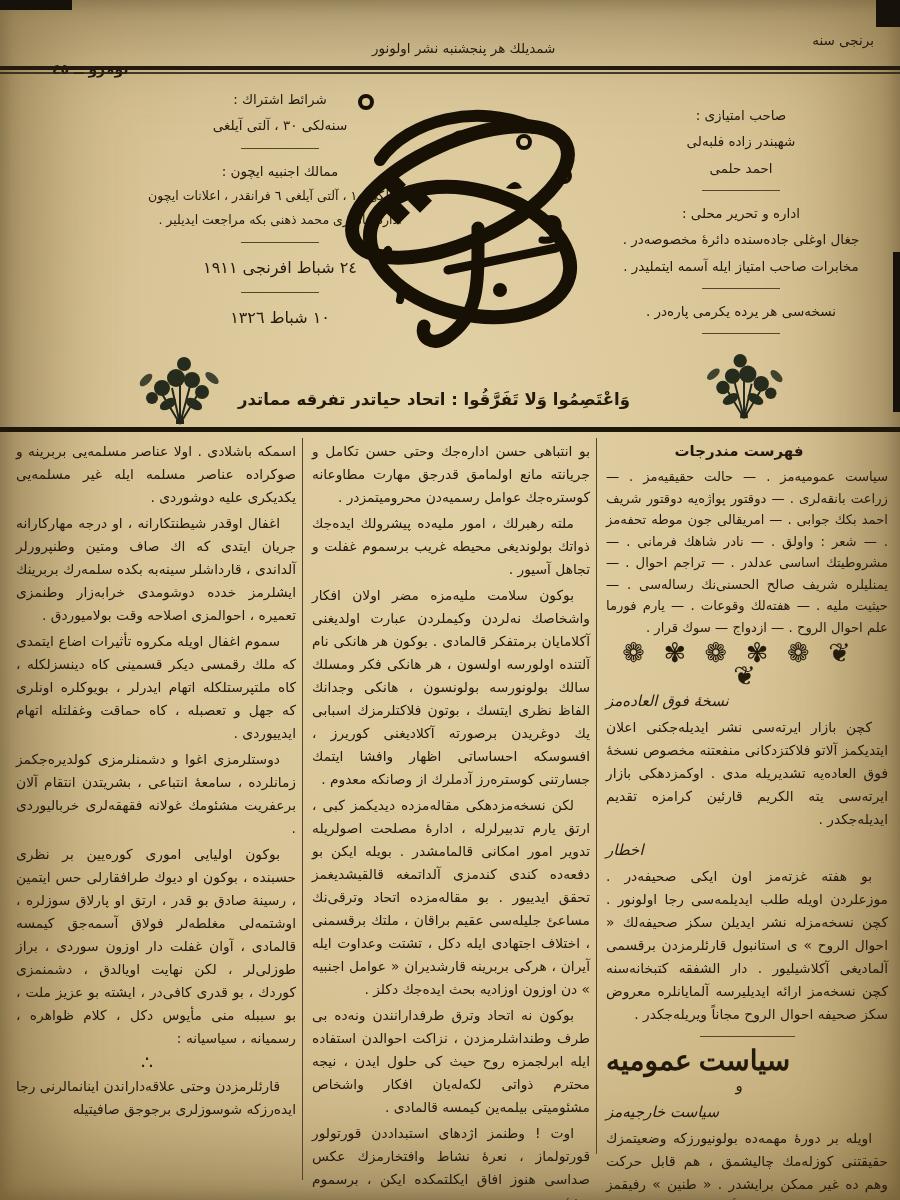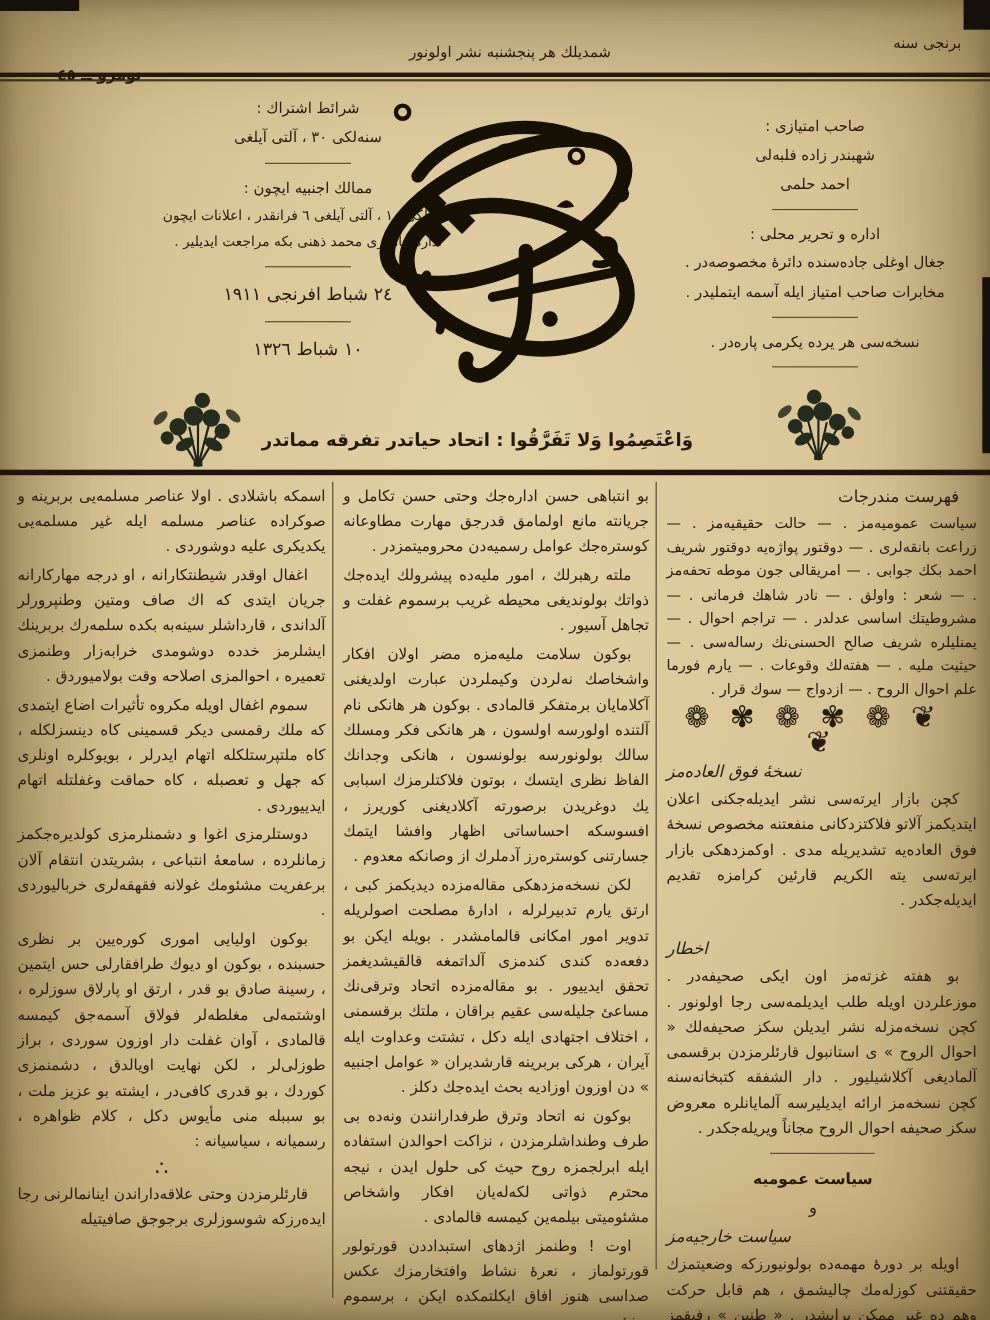--- a/index.html
+++ b/index.html
@@ -23,22 +23,22 @@
   .date-line{font-size:16px;letter-spacing:1px;}
   
   .masthead{position:absolute;}
   .flower{position:absolute;}
   .motto{position:absolute;text-align:center;font-size:16.5px;font-weight:bold;letter-spacing:.5px;white-space:nowrap;}
   
   .vrule{position:absolute;width:1px;background:#51402a;}
   .col{position:absolute;top:440px;text-align:justify;font-size:13.8px;line-height:23px;}
   .col p{margin:0 0 3px;text-indent:16px;}
   .col p.cont{text-indent:0;}
-  .c-head{text-align:right;font-weight:normal;font-size:15px;margin:2px 0 6px;text-indent:0;}
-  .c-head-big{text-align:center;font-weight:bold;font-size:14px;margin:10px 0 2px;text-indent:0;}
+  .c-head{text-align:center;font-weight:bold;font-size:15px;margin:2px 0 6px;text-indent:0;}
+  .c-head-big{text-align:left;font-weight:bold;font-size:28px;margin:10px 0 2px;text-indent:0;font-family:Liberation Serif, serif;}
   .c-head-mid{text-align:left;font-size:15px;margin:0 0 4px;text-indent:0;font-style:italic;}
   .c-and{text-align:center;font-size:15px;margin:2px 0;text-indent:0;}
   .ornament-row{text-align:center;font-size:27px;letter-spacing:5px;margin:8px 0 10px;color:#251c0e;text-indent:0;}
   .cdiv{width:95px;border-top:1px solid #55432a;margin:10px auto 12px;}
   .dots-sep{text-align:center;font-size:19px;line-height:1;margin:8px 0;text-indent:0;letter-spacing:2px;}
 </style>
 </head>
 <body>
 
 <div class="page">
@@ -147,21 +147,21 @@
 
   <div class="vrule" style="left:302px;top:438px;height:742px;"></div>
   <div class="vrule" style="left:596px;top:438px;height:716px;"></div>
 
   <div class="col" style="right:12px;width:282px;">
     <p class="c-head">فهرست مندرجات</p>
     <p class="cont" style="font-size:13.2px;line-height:21.5px;">سياست عموميه‌مز . — حالت حقيقيه‌مز . — زراعت بانقه‌لرى . — دوقتور پواژه‌يه دوقتور شريف احمد بكك جوابى . — امريقالى جون موطه تحفه‌مز . — شعر : واولق . — نادر شاهك فرمانى . — مشروطيتك اساسى عدلدر . — تراجم احوال . — يمنليلره شريف صالح الحسنى‌نك رساله‌سى . — حيثيت مليه . — هفته‌لك وقوعات . — يارم فورما علم احوال الروح . — ازدواج — سوك قرار .</p>
     <p class="ornament-row">❦ ❁ ✾ ❁ ✾ ❁ ❦</p>
     <p class="c-head-mid">نسخهٔ فوق العاده‌مز</p>
     <p>كچن بازار ايرته‌سى نشر ايديله‌جكنى اعلان ايتديكمز آلاتو فلاكتزدكانى منفعتنه مخصوص نسخهٔ فوق العاده‌يه تشديريله مدى . اوكمزدهكى بازار ايرته‌سى يته الكريم قارئين كرامزه تقديم ايديله‌جكدر .</p>
-    <p class="c-head-mid" style="margin-top:20px;">اخطار</p>
+    <p class="c-head-mid" style="margin-top:8px;">اخطار</p>
     <p>بو هفته غزته‌مز اون ايكى صحيفه‌در . موزعلردن اويله طلب ايديلمه‌سى رجا اولونور . كچن نسخه‌مزله نشر ايديلن سكز صحيفه‌لك « احوال الروح » ى استانبول قارئلرمزدن برقسمى آلماديغى آكلاشيليور . دار الشفقه كتبخانه‌سنه كچن نسخه‌مز ارائه ايديليرسه آلمايانلره معروض سكز صحيفه احوال الروح مجاناً ويريله‌جكدر .</p>
     <div class="cdiv"></div>
     <p class="c-head-big">سياست عموميه</p>
     <p class="c-and">و</p>
     <p class="c-head-mid">سياست خارجيه‌مز</p>
     <p>اويله بر دورهٔ مهمه‌ده بولونيورزكه وضعيتمزك حقيقتنى كوزله‌مك چاليشمق ، هم قابل حركت وهم ده غير ممكن برايشدر . « طنين » رفيقمز پارلاق برباش مقاله ايله مأيوس اولمامزى توصيه ايدييور . بز هيچ بر وقت مأيوس اولمايز ، لكن بو ، يالكز رفيقمزك سرد ايتديكى اسبابدن ناشى دكل . هله اشخاص حاضرهٔ رسميه‌مزدن برشى اومديغمزدن هيچ‌ده دكلدر . بوتون اميدلرمز بوكون انكارى ممكن اولمايان « انتباه عمومى » دهدر . بوتون تأثراتمزده</p>
   </div>
 
   <div class="col" style="left:312px;width:278px;">
     <p class="cont">بو انتباهى حسن اداره‌جك وحتى حسن تكامل و جريانته مانع اولمامق قدرجق مهارت مطاوعانه كوستره‌جك عوامل رسميه‌دن محروميتمزدر .</p>

